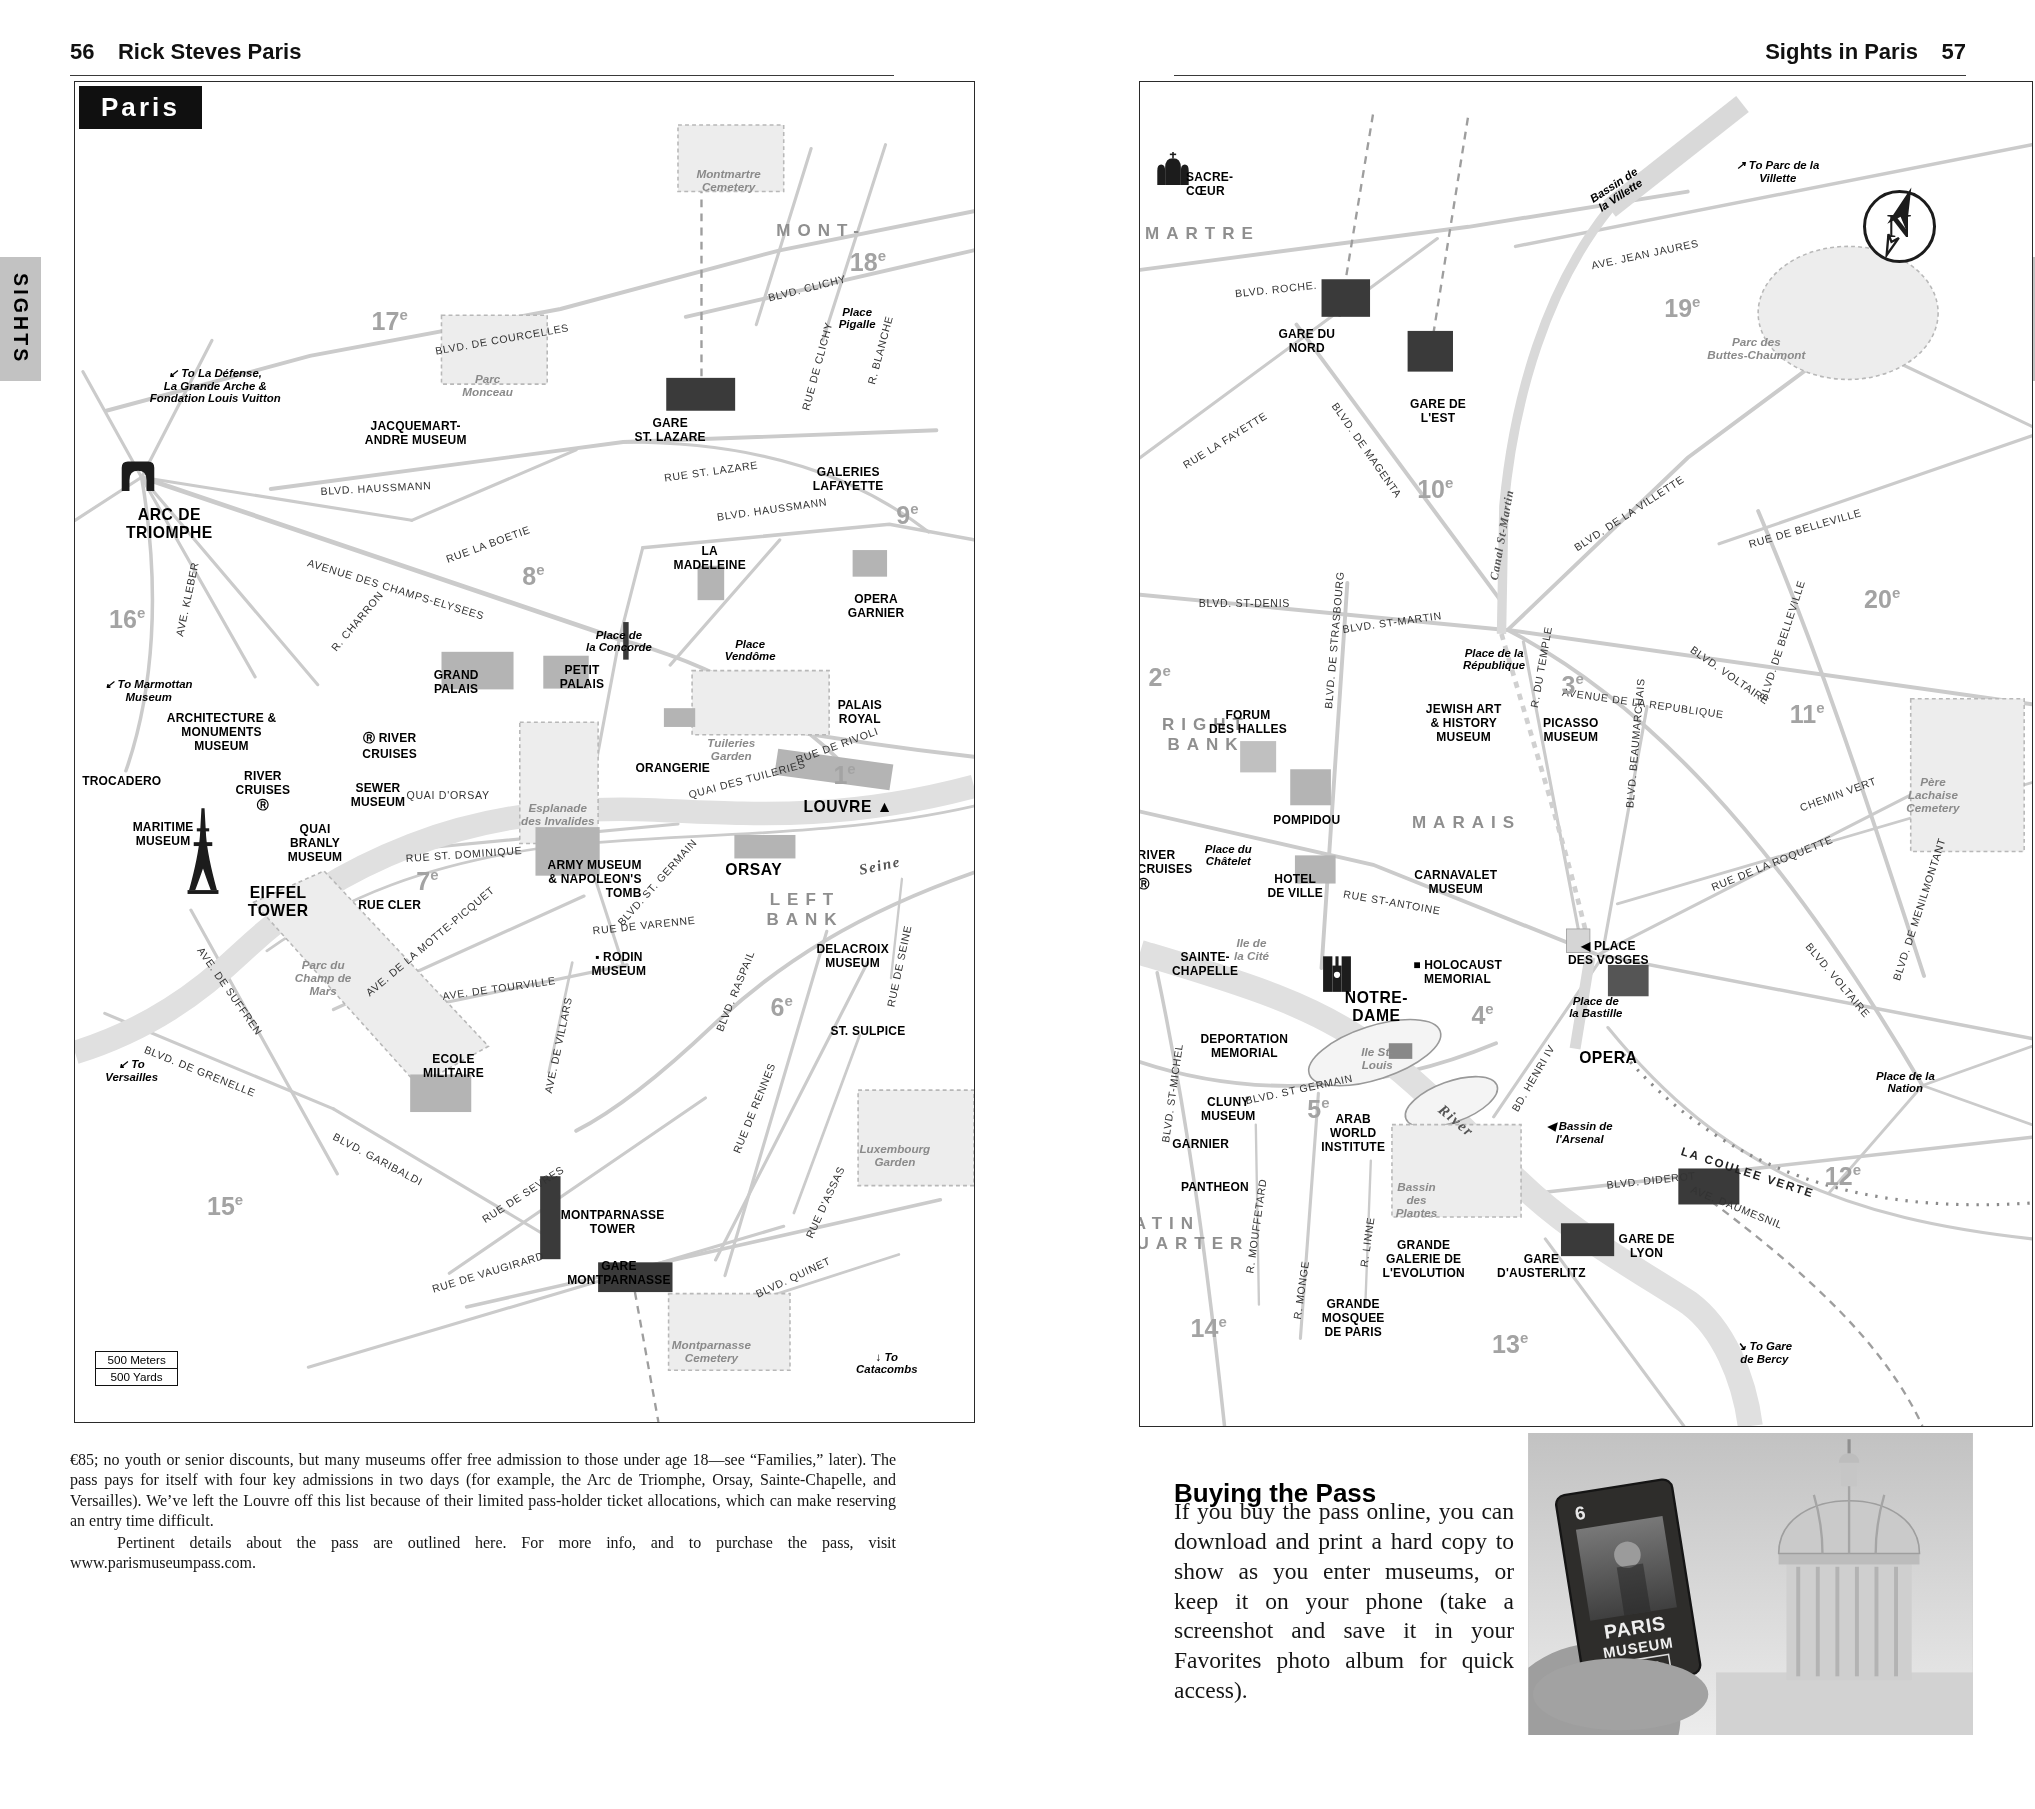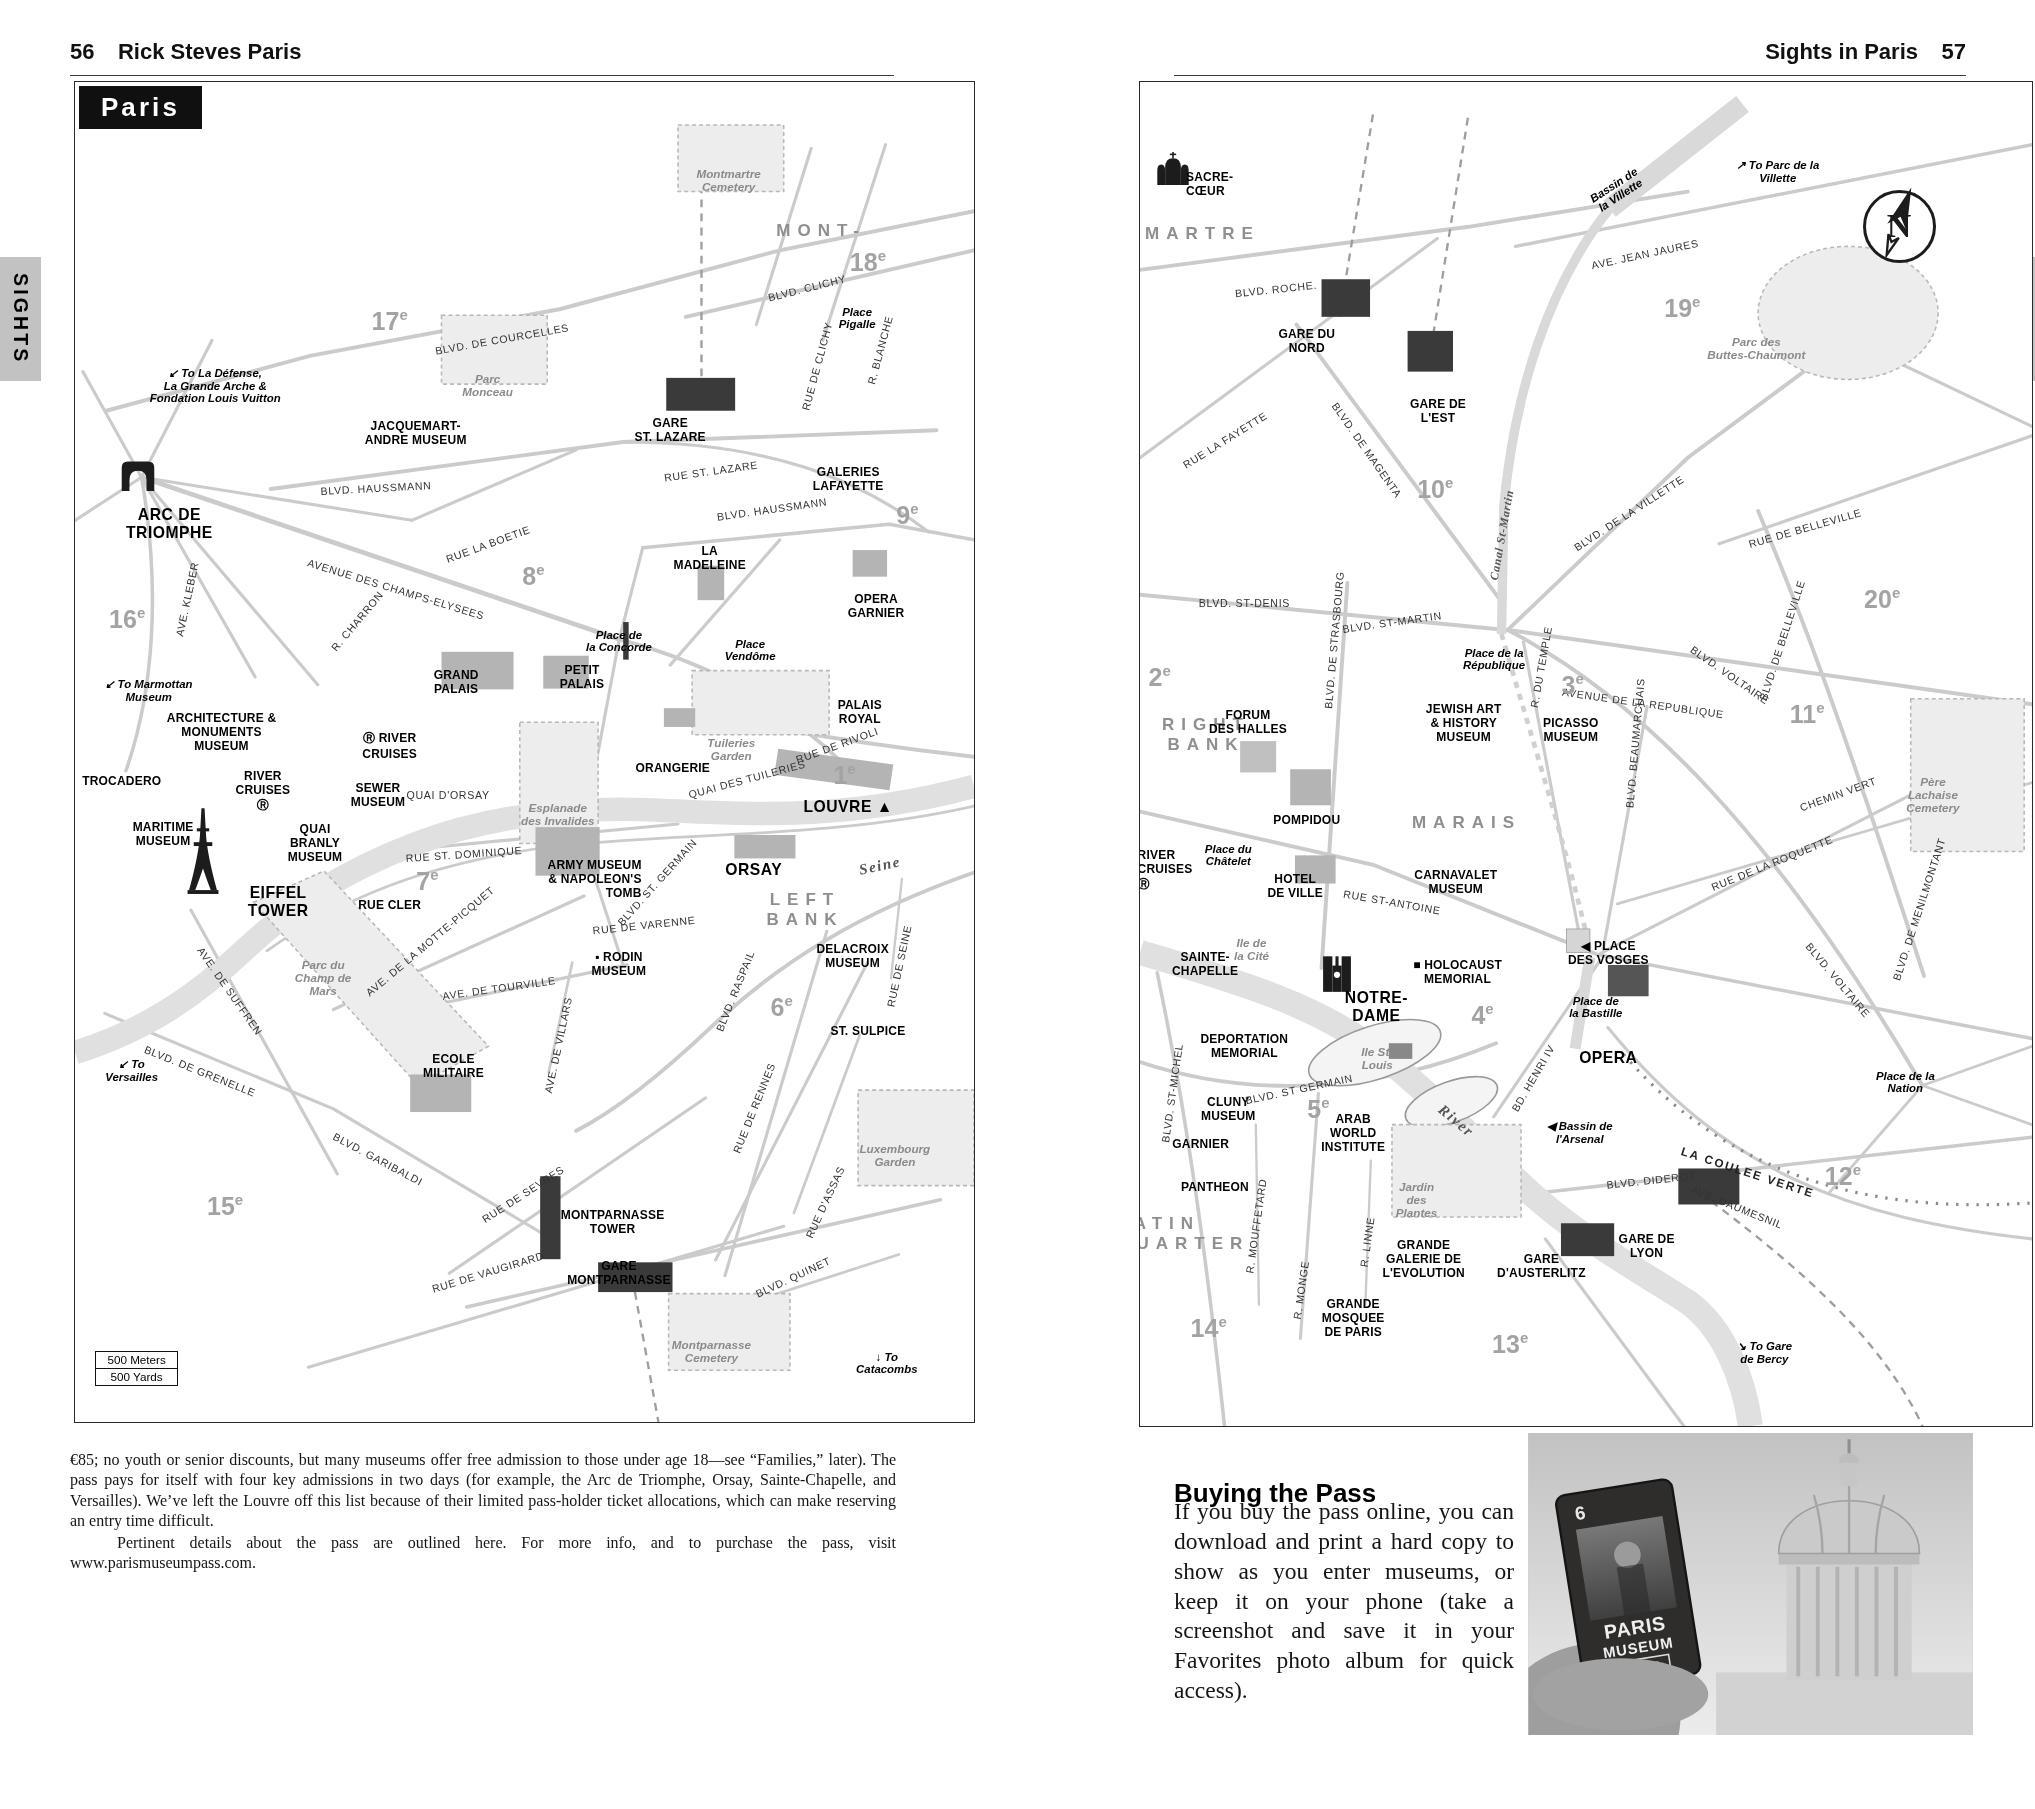--- a/index.html
+++ b/index.html
@@ -516,21 +516,21 @@
 INSTITUTE</span>
       <span class="lbl water" style="left: 35.4%; top: 77.3%; transform: translate(-50%, -50%) rotate(40deg);">River</span>
       <span class="lbl road" style="left: 44.1%; top: 74.1%; transform: translate(-50%, -50%) rotate(-60deg);">BD. HENRI IV</span>
       <span class="lbl note" style="left: 49.3%; top: 78.1%; transform: translate(-50%, -50%);">◀ Bassin de
 l'Arsenal</span>
       <span class="lbl road-lg" style="left: 68.2%; top: 81.1%; transform: translate(-50%, -50%) rotate(18deg);">LA COULEE VERTE</span>
       <span class="lbl sight" style="left: 6.8%; top: 79%; transform: translate(-50%, -50%);">GARNIER</span>
       <span class="lbl district" style="left: 78.8%; top: 81.4%; transform: translate(-50%, -50%);">12<sup>e</sup></span>
       <span class="lbl sight" style="left: 8.4%; top: 82.2%; transform: translate(-50%, -50%);">PANTHEON</span>
       <span class="lbl road" style="left: 13%; top: 85.1%; transform: translate(-50%, -50%) rotate(-82deg);">R. MOUFFETARD</span>
-      <span class="lbl place" style="left: 31%; top: 83.1%; transform: translate(-50%, -50%);">Jardin
+      <span class="lbl place" style="left: 31%; top: 83.1%; transform: translate(-50%, -50%);">Bassin
 des
 Plantes</span>
       <span class="lbl road" style="left: 57.3%; top: 81.7%; transform: translate(-50%, -50%) rotate(-6deg);">BLVD. DIDEROT</span>
       <span class="lbl road" style="left: 66.9%; top: 83.7%; transform: translate(-50%, -50%) rotate(22deg);">AVE. DAUMESNIL</span>
       <span class="lbl area" style="left: 4.8%; top: 85.7%; transform: translate(-50%, -50%); text-align: left;">LATIN
 QUARTER</span>
       <span class="lbl road" style="left: 25.4%; top: 86.3%; transform: translate(-50%, -50%) rotate(-82deg);">R. LINNE</span>
       <span class="lbl sight" style="left: 31.8%; top: 87.6%; transform: translate(-50%, -50%);">GRANDE
 GALERIE DE
 L'EVOLUTION</span>

